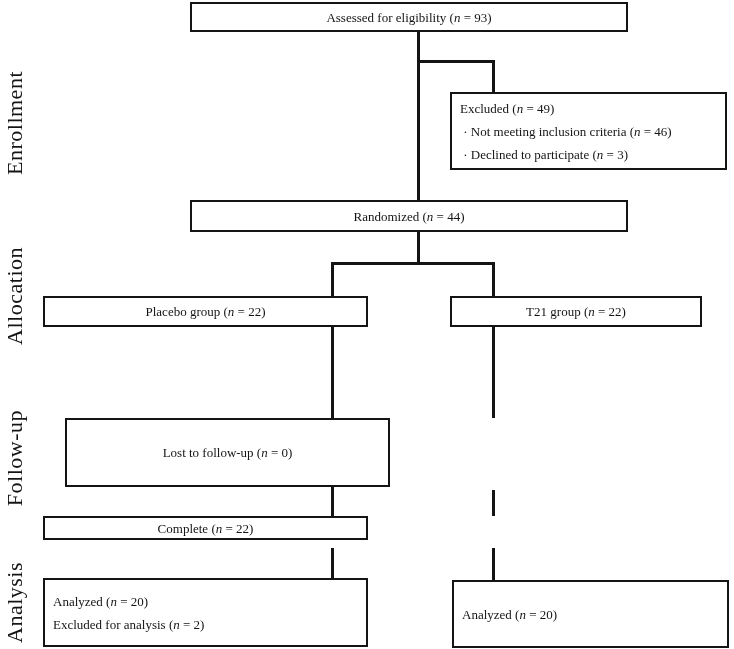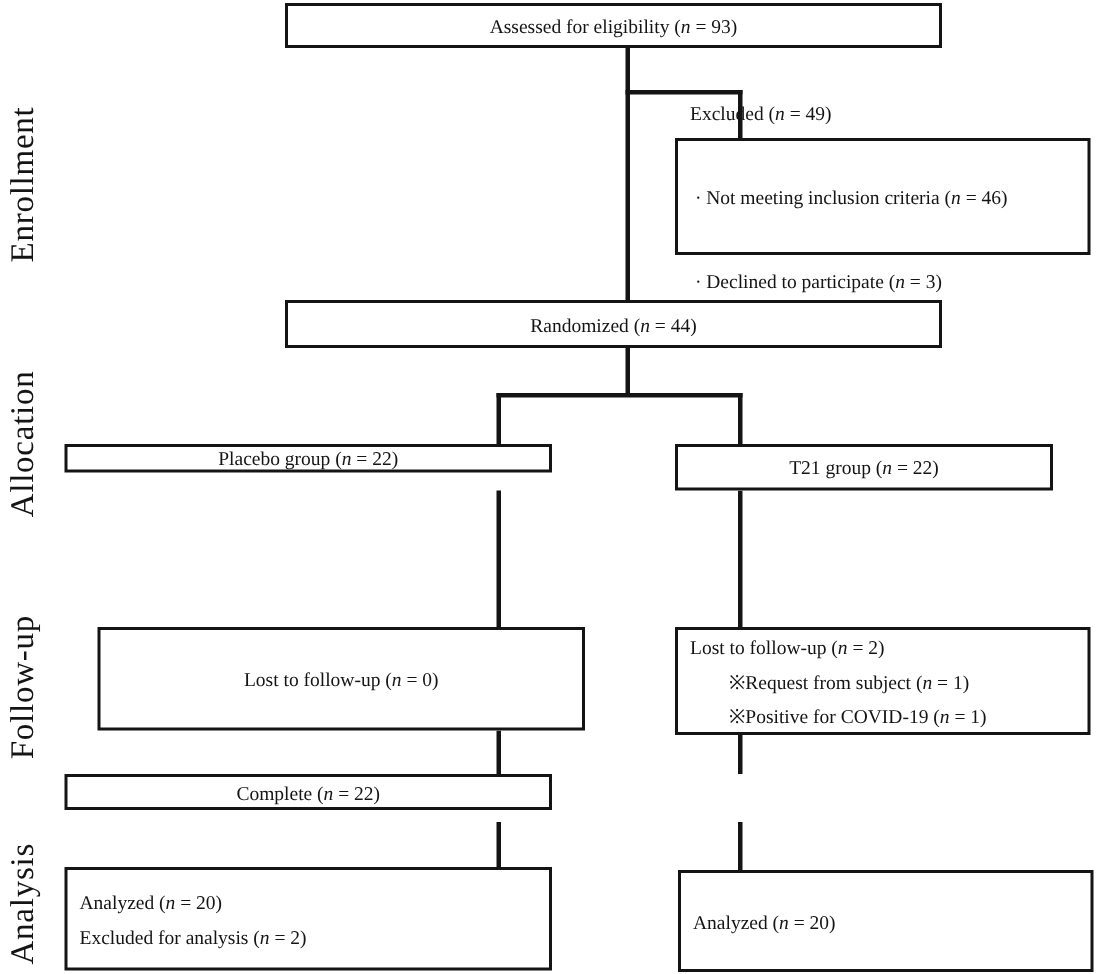--- a/index.html
+++ b/index.html
@@ -81,47 +81,42 @@
   <div class="conn" style="left:492px; top:327px; width:3px;  height:91px;"></div>
   <div class="conn" style="left:331px; top:487px; width:3px;  height:29px;"></div>
   <div class="conn" style="left:492px; top:490px; width:3px;  height:26px;"></div>
   <div class="conn" style="left:331px; top:548px; width:3px;  height:30px;"></div>
   <div class="conn" style="left:492px; top:548px; width:3px;  height:32px;"></div>
 
   <div class="box center" style="left:190px; top:2px; width:438px; height:30px;">
     <div class="bline">Assessed for eligibility (<i>n</i> = 93)</div>
   </div>
 
-  <div class="box left" style="left:450px; top:92px; width:277px; height:78px;gap:33px;">
+  <div class="box left" style="left:450px; top:92px; width:277px; height:78px;">
     <div class="bline">Excluded (<i>n</i> = 49)</div>
     <div class="bline"> · Not meeting inclusion criteria (<i>n</i> = 46)</div>
     <div class="bline"> · Declined to participate (<i>n</i> = 3)</div>
   </div>
 
   <div class="box center" style="left:190px; top:200px; width:438px; height:32px;font-family:Liberation Serif, serif;">
     <div class="bline">Randomized (<i>n</i> = 44)</div>
   </div>
 
-  <div class="box center" style="left:43px; top:296px; width:325px; height:19px;">
+  <div class="box center" style="left:43px; top:296px; width:325px; height:31px;">
     <div class="bline">Placebo group (<i>n</i> = 22)</div>
   </div>
 
   <div class="box center" style="left:450px; top:296px; width:252px; height:31px;">
     <div class="bline">T21 group (<i>n</i> = 22)</div>
   </div>
 
   <div class="box center" style="left:43px; top:418px; width:325px; height:69px;margin-left:22px;">
     <div class="bline">Lost to follow-up (<i>n</i> = 0)</div>
   </div>
 
-  <div class="box left" style="left:450px; top:418px; width:277px; height:72px;">
-    <div class="bline">Lost to follow-up (<i>n</i> = 2)</div>
-    <div class="bline">        ※Request from subject (<i>n</i> = 1)</div>
-    <div class="bline">        ※Positive for COVID-19 (<i>n</i> = 1)</div>
-  </div>
 
   <div class="box center" style="left:43px; top:516px; width:325px; height:24px;">
     <div class="bline">Complete (<i>n</i> = 22)</div>
   </div>
 
 
   <div class="box left" style="left:43px; top:578px; width:325px; height:69px;">
     <div class="bline">Analyzed (<i>n</i> = 20)</div>
     <div class="bline">Excluded for analysis (<i>n</i> = 2)</div>
   </div>

